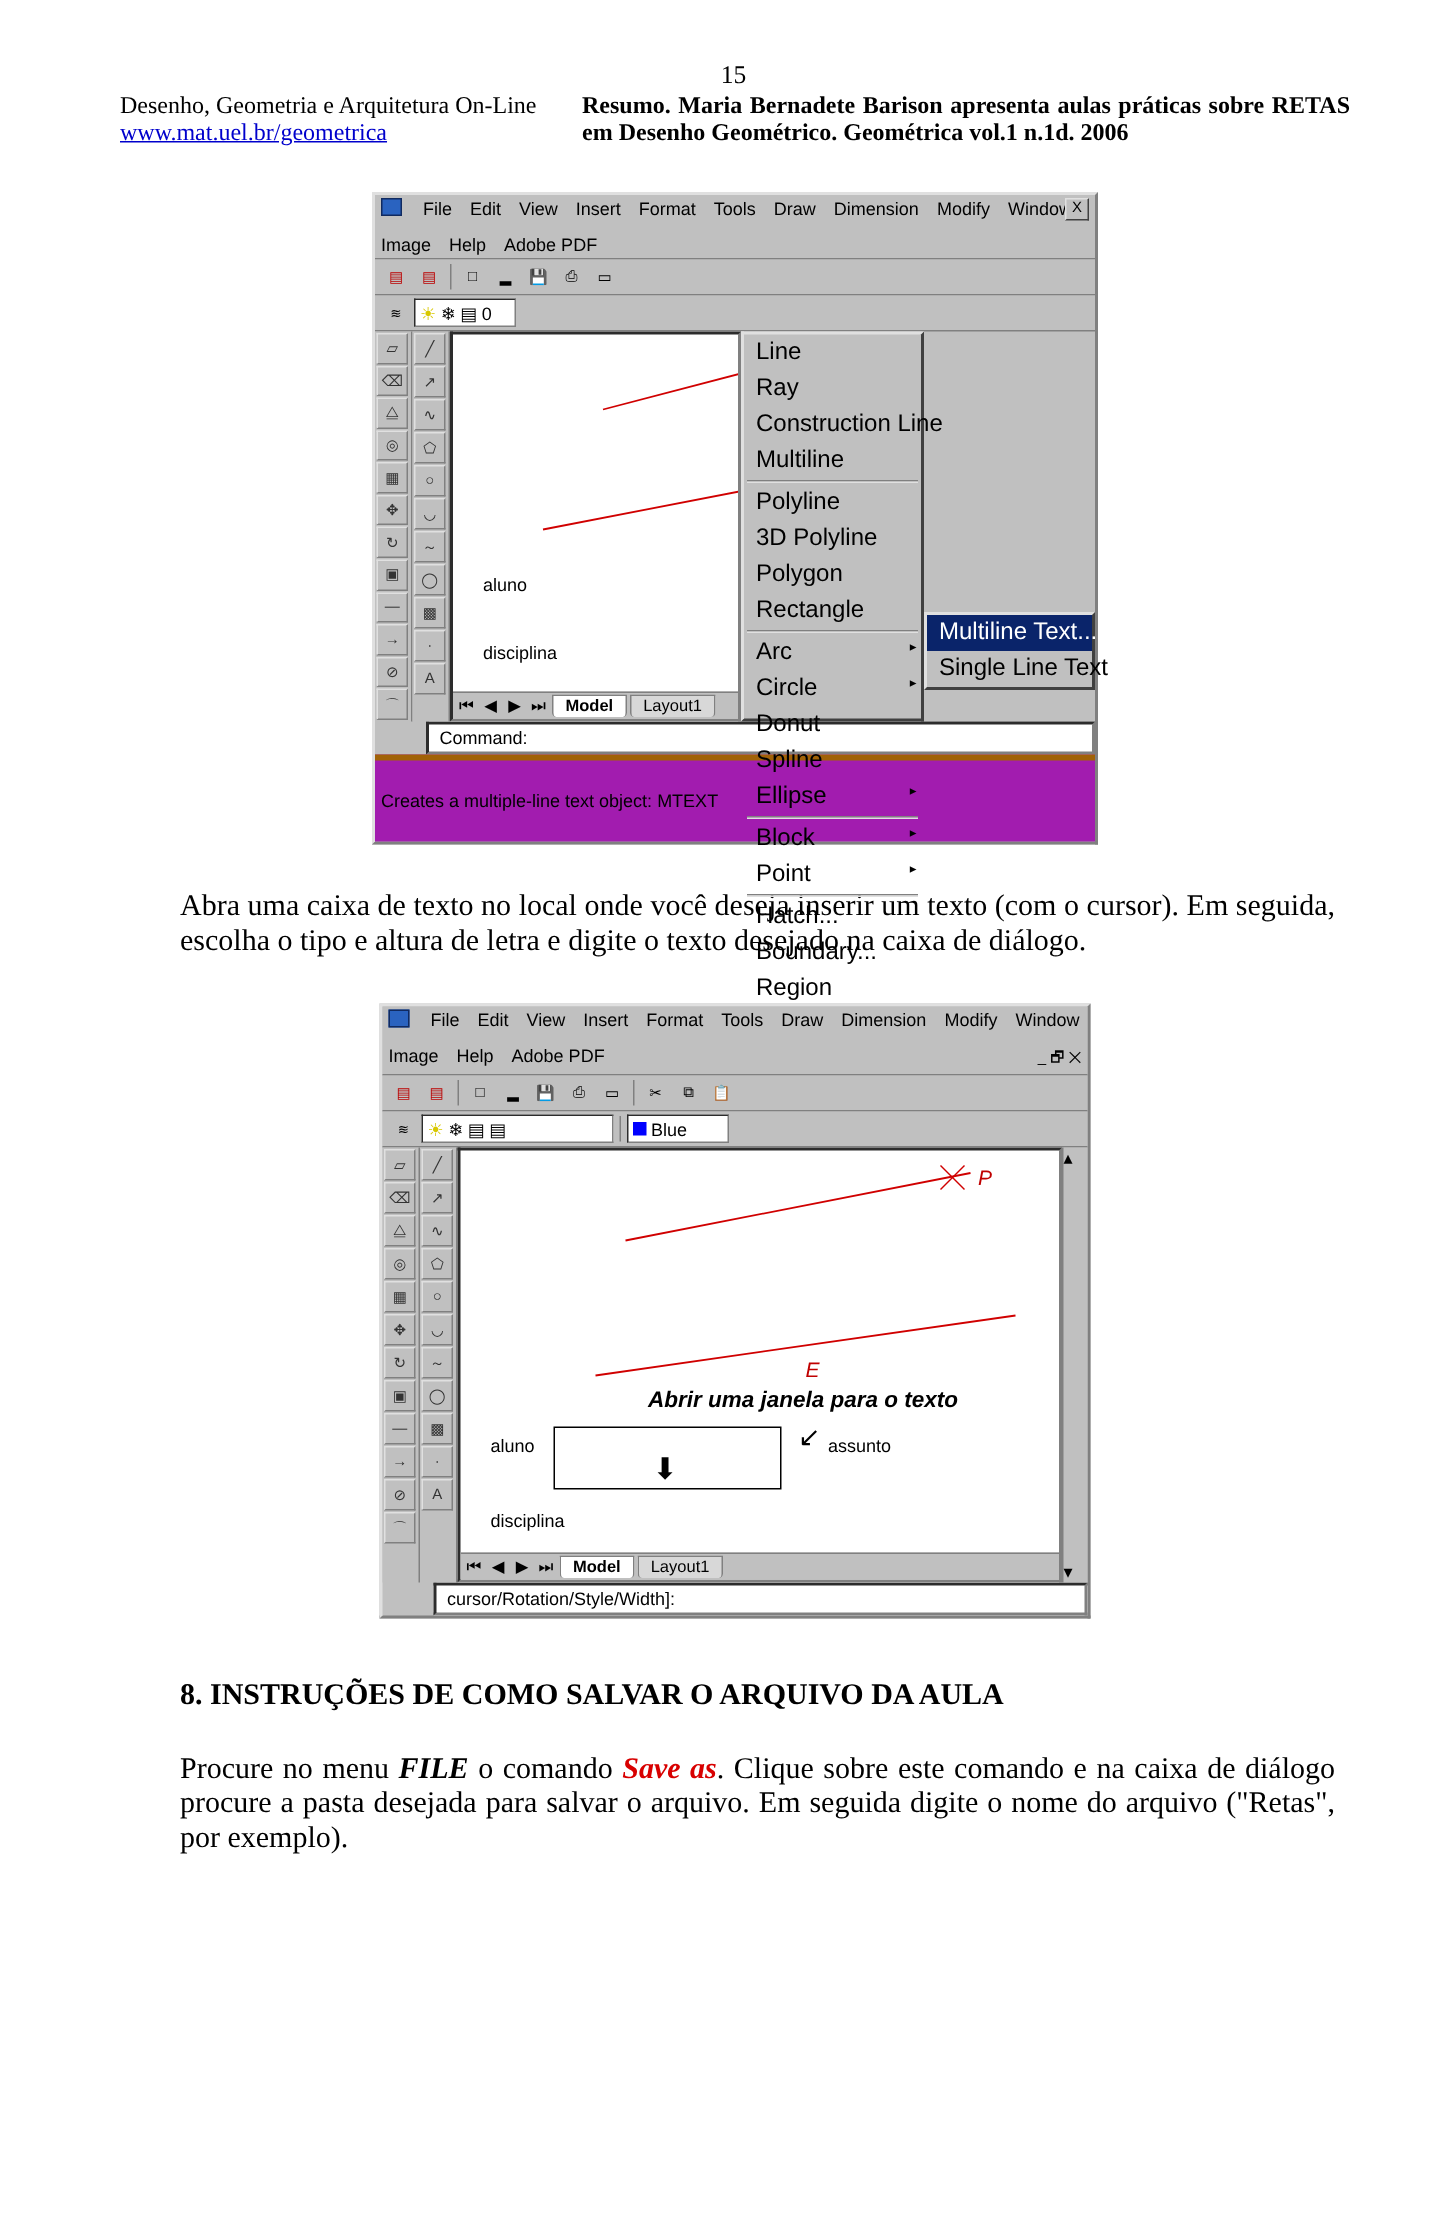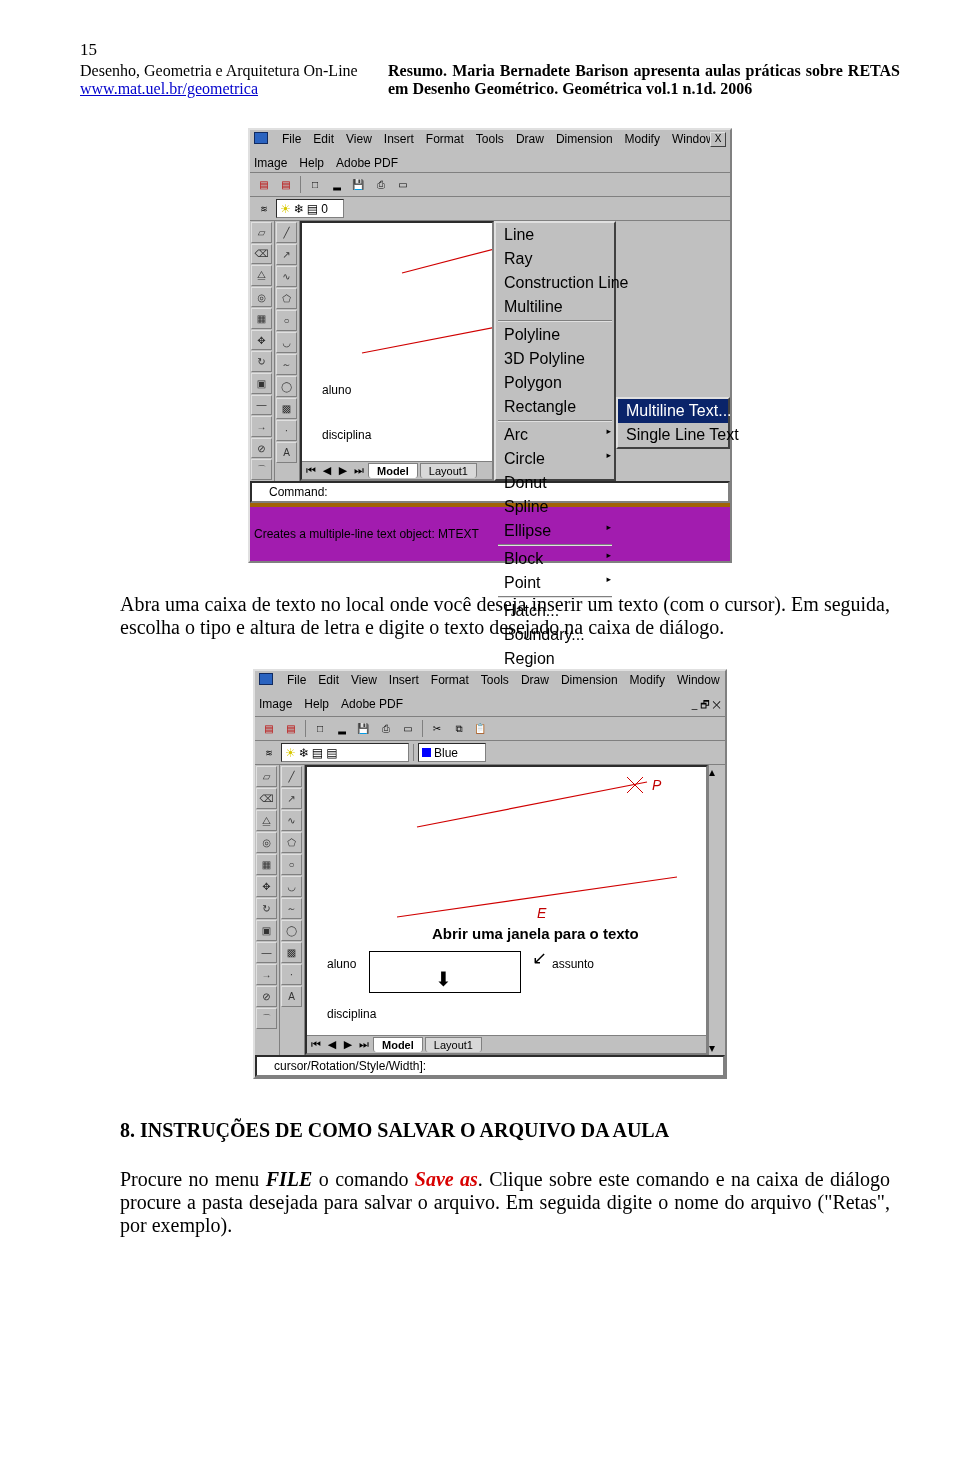--- a/index.html
+++ b/index.html
@@ -28,21 +28,21 @@
     color: #0000cc;
     text-decoration: underline;
   }
   .header-right {
     flex: 1;
     padding-left: 8px;
     text-align: justify;
     font-weight: bold;
   }
   .page-number {
-    text-align: left;
+    text-align: center;
     font-size: 17px;
     margin-right: 2px;
     margin-bottom: 2px;
   }
 
   
   .figure {
     display: flex;
     justify-content: center;
     margin: 30px 0 30px 0;
@@ -150,20 +150,21 @@
     font-size: 14px;
   }
   .label-black {
     position: absolute;
     color: #000;
     font-size: 12px;
   }
   .label-black-i {
     position: absolute;
     color: #000;
+    font-style: italic;
     font-size: 15px;
     font-weight: bold;
   }
   .tabbar {
     background: #c0c0c0;
     border-top: 1px solid #808080;
     display: flex;
     align-items: center;
     gap: 2px;
     font-size: 11px;
@@ -174,23 +175,24 @@
     background: #d8d8d8;
     border: 1px solid #808080;
     border-bottom: none;
     padding: 1px 8px;
     border-radius: 0 0 3px 3px;
   }
   .tab.active { background: #fff; font-weight: bold; }
   .cmdline {
     background: #fff;
     border: 2px inset #808080;
-    padding: 2px 17px;
+    padding: 2px 7px;
     font-size: 12px;
     color: #000;
+    margin-left: 34px;
   }
   .statusbar {
     background: #a21caf;
     border-top: 4px solid #a16207;
     padding: 20px 4px;
     font-size: 12px;
   }
 
   
   .popup-col {
@@ -395,21 +397,21 @@
           <div class="mi">Hatch...</div>
           <div class="mi">Boundary...</div>
           <div class="mi">Region</div>
           <hr>
           <div class="mi sub hl">Text</div>
           <hr>
           <div class="mi sub">Surfaces</div>
           <div class="mi sub">Solids</div>
         </div>
 
-        <div class="popup-col" style="width:110px;align-self:flex-end;margin-bottom:32px;">
+        <div class="popup-col" style="width:110px;align-self:flex-end;margin-bottom:21px;">
           <div class="mi hl">Multiline Text...</div>
           <div class="mi">Single Line Text</div>
         </div>
       </div>
 
       <div class="cmdline">Command:</div>
       <div class="statusbar">Creates a multiple-line text object:  MTEXT</div>
     </div>
   </div>
 

